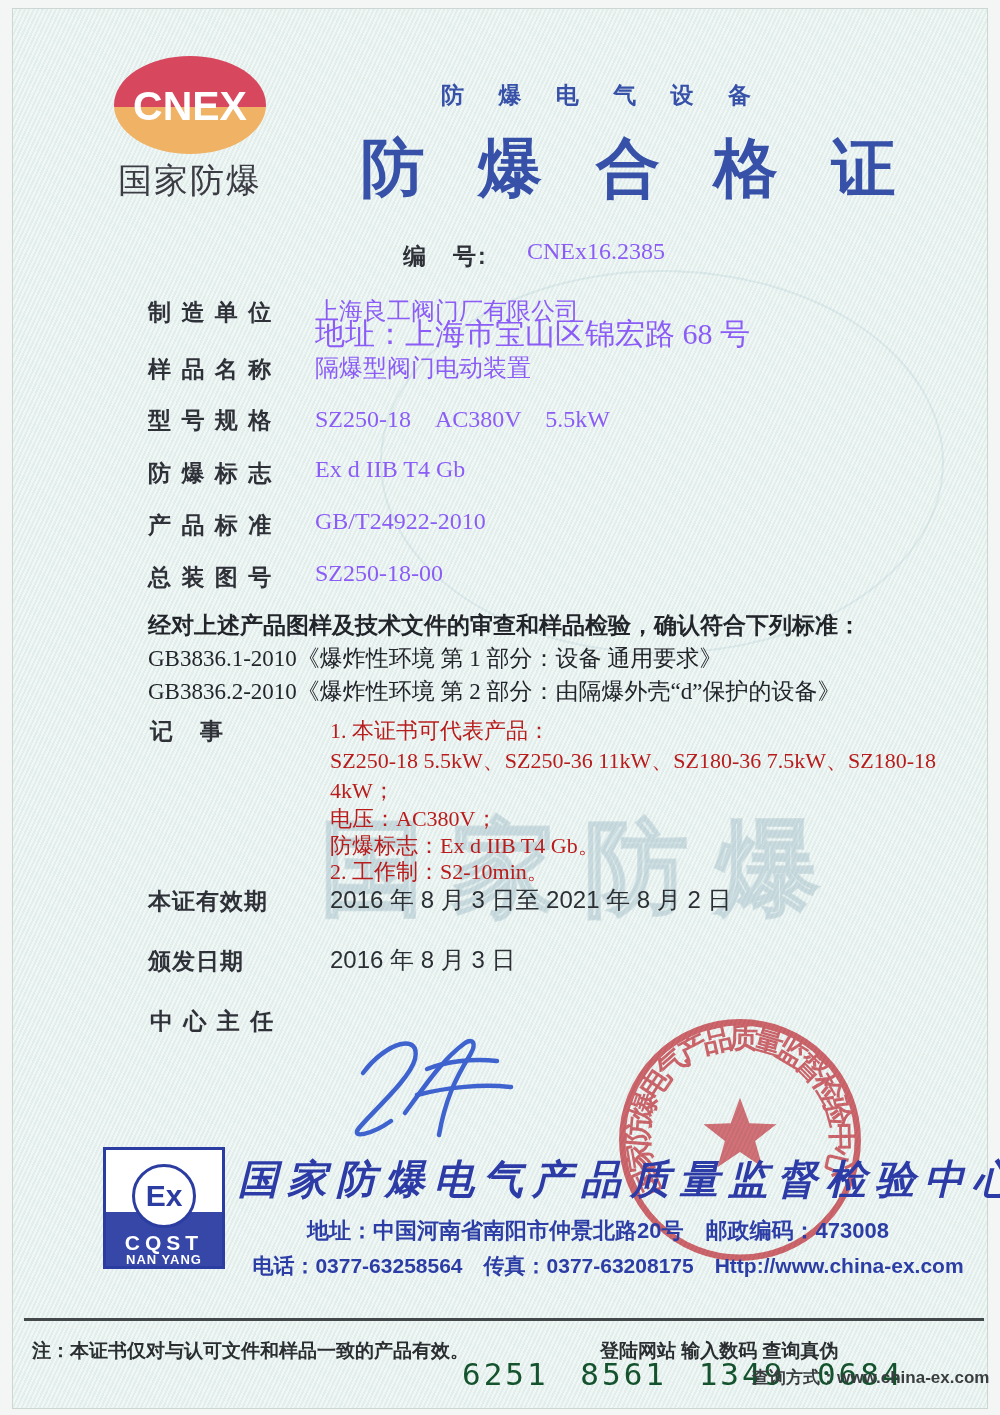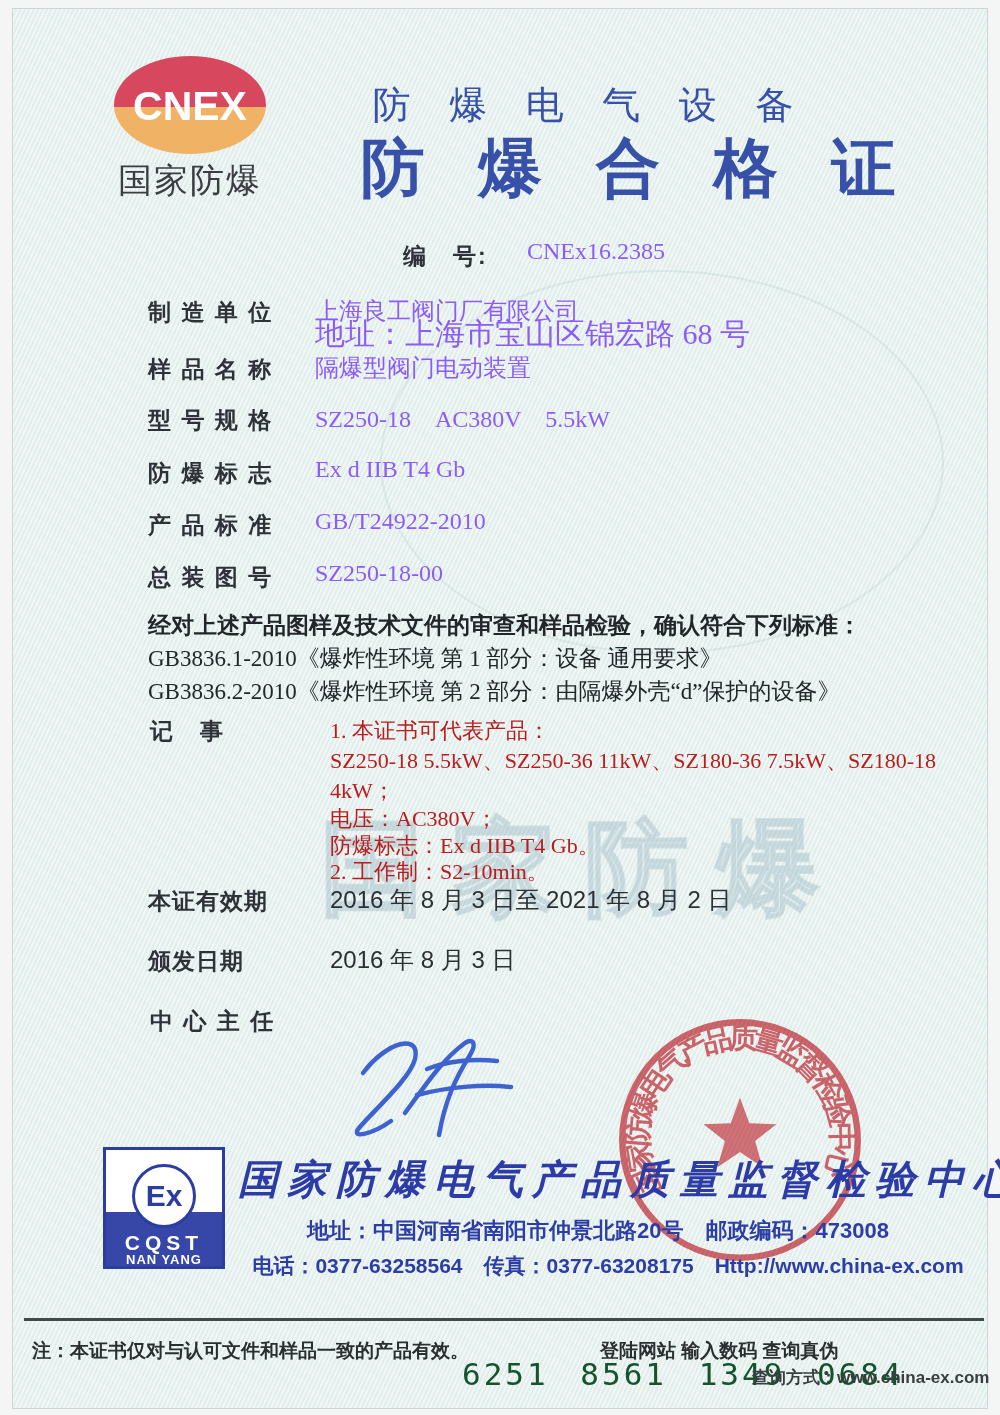--- a/index.html
+++ b/index.html
@@ -7,21 +7,21 @@
   .page{position:relative; width:1000px; height:1415px; margin:0 auto; background:#f4f6f5; overflow:hidden;}
   .paper-bg{position:absolute; inset:8px 12px 6px 12px; background-color:#e9f2f0;
     background-image:repeating-linear-gradient(115deg, rgba(255,255,255,0.35) 0 2px, rgba(212,231,228,0.38) 2px 4px);
     border:1px solid #ccd7d4;}
   .abs{position:absolute;}
   .serif{font-family:"Liberation Serif","DejaVu Serif",serif;}
   .mono{font-family:"DejaVu Sans Mono",monospace;}
   .blue{color:#3751a8;}
   .label{font-size:23px; font-weight:600; color:#2f3138; letter-spacing:2px; white-space:nowrap;}
   .value{font-size:24px; color:#8b5cf6; white-space:nowrap;}
-  .subtitle{font-size:38px; font-weight:400; letter-spacing:14px; white-space:nowrap;}
+  .subtitle{font-size:23px; font-weight:700; letter-spacing:14px; white-space:nowrap;padding-left:13px;}
   .maintitle{font-size:64px; font-weight:700; letter-spacing:18px; white-space:nowrap;}
   .compliance-line{font-size:23px; color:#22252a; white-space:nowrap;}
   .remark-line{font-size:22px; color:#b91c1c; white-space:nowrap;}
   .datesans{font-size:24px; font-weight:500; color:#2c2f34; white-space:nowrap;}
   .wmtext{font-size:104px; font-weight:700; letter-spacing:28px; color:rgba(150,178,192,0.13);
     -webkit-text-stroke:2px rgba(140,172,188,0.28); white-space:nowrap;}
   .wmcircle{border:2px solid rgba(158,190,200,0.22); border-radius:50%;}
   .org-name{font-size:40px; font-weight:700; font-style:italic; color:#2c3ba6; letter-spacing:9px; white-space:nowrap;}
   .org-line{font-size:21px; font-weight:700; color:#2c3ea5; white-space:nowrap;}
   .note-line{font-size:19px; font-weight:600; color:#2b2e30; white-space:nowrap;}

